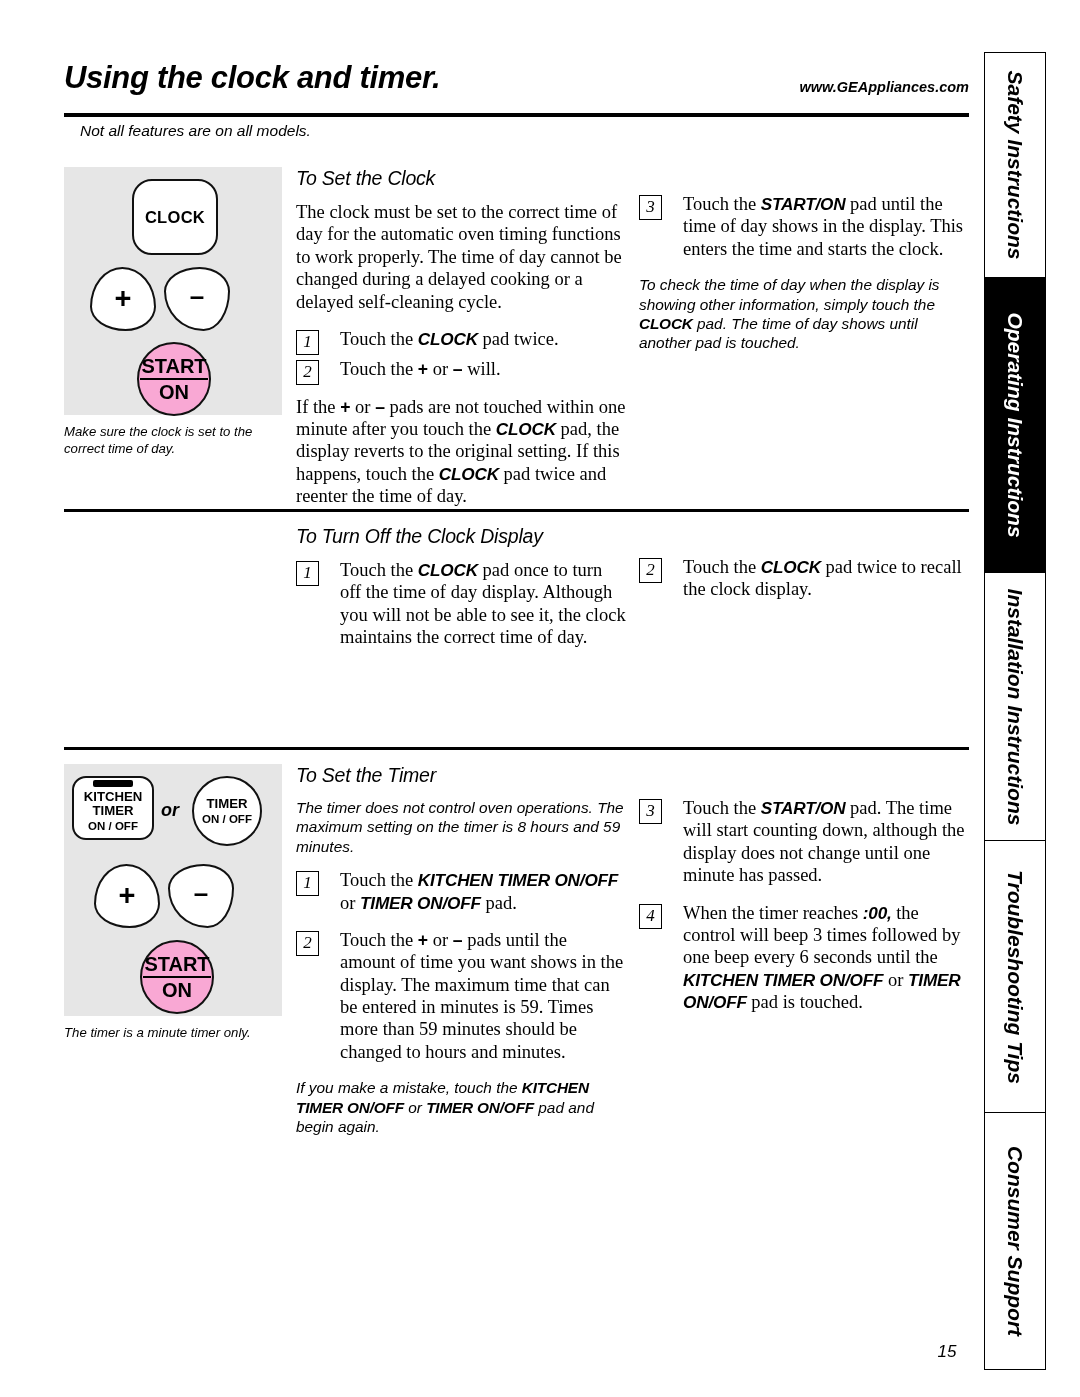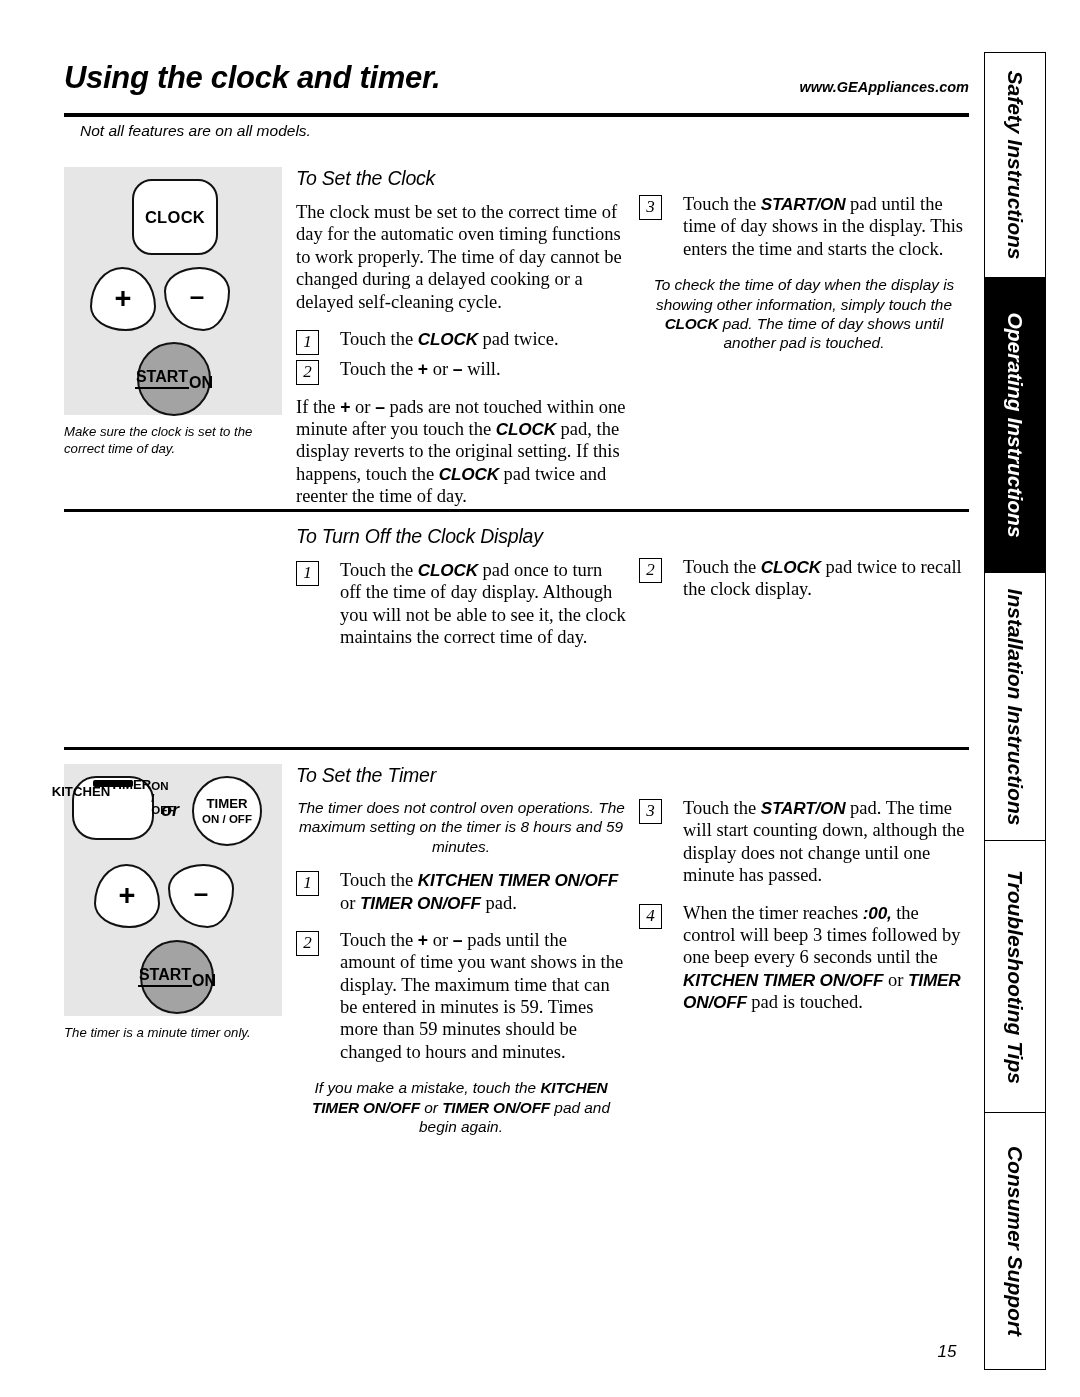--- a/index.html
+++ b/index.html
@@ -137,21 +137,20 @@
     font-family: "Liberation Serif", serif;
     font-size: 18.5px;
     line-height: 1.21;
   }
   p.note {
     margin: 0 0 13px 0;
     font-family: "Liberation Sans", sans-serif;
     font-style: italic;
     font-size: 15.4px;
     line-height: 1.26;
-    text-align: center;
   }
   p.caption {
     margin: 0 0 11px 0;
     font-family: "Liberation Sans", sans-serif;
     font-style: italic;
     font-size: 13.2px;
     line-height: 1.25;
   }
   b.pad {
     font-family: "Liberation Sans", sans-serif;
@@ -207,30 +206,30 @@
     font-family: "Liberation Sans", sans-serif;
     font-weight: bold;
     font-size: 16.5px;
     letter-spacing: 0.3px;
   }
   .pad-start {
     position: absolute;
     width: 70px; height: 70px;
     border: 2.6px solid #111;
     border-radius: 50%;
-    background: #a3a3a3;
-    display: flex; 
+    background: #f9a8d4;
+    display: flex; flex-direction: column;
     align-items: center; justify-content: center;
     font-family: "Liberation Sans", sans-serif;
     font-weight: bold;
-    font-size: 16px;
+    font-size: 20px;
     line-height: 1.02;
   }
   .pad-start .s1 { border-bottom: 2px solid #000; padding: 0 1px 1px 1px; }
-  .pad-start .s2 { padding-top: 8px; }
+  .pad-start .s2 { padding-top: 2px; }
 
   .pad-plus, .pad-minus {
     position: absolute;
     width: 62px; height: 60px;
     background: #fff;
     border: 2.6px solid #111;
     display: flex; align-items: center; justify-content: center;
     font-family: "Liberation Sans", sans-serif;
     font-weight: bold;
     font-size: 29px;
@@ -238,24 +237,24 @@
   }
   .pad-plus  { border-radius: 49% 51% 46% 54% / 62% 62% 38% 38%; }
   .pad-minus { border-radius: 54% 46% 40% 60% / 38% 38% 62% 62%; }
   .pad-minus span { font-size: 26px; position: relative; top: -3px; }
   .pad-plus span  { position: relative; top: -1px; }
 
   .pad-kt {
     position: absolute;
     width: 78px; height: 60px;
     border: 2.6px solid #111;
-    border-radius: 24px;
+    border-radius: 14px;
     background: #fff;
-    display: flex; flex-direction: row;
-    align-items: flex-start; justify-content: center;
+    display: flex; flex-direction: column;
+    align-items: center; justify-content: center;
     font-family: "Liberation Sans", sans-serif;
     font-weight: bold;
     font-size: 13.2px;
     line-height: 1.06;
   }
   .pad-kt .bar {
     position: absolute;
     top: 2px; left: 50%;
     transform: translateX(-50%);
     width: 40px; height: 7px;

